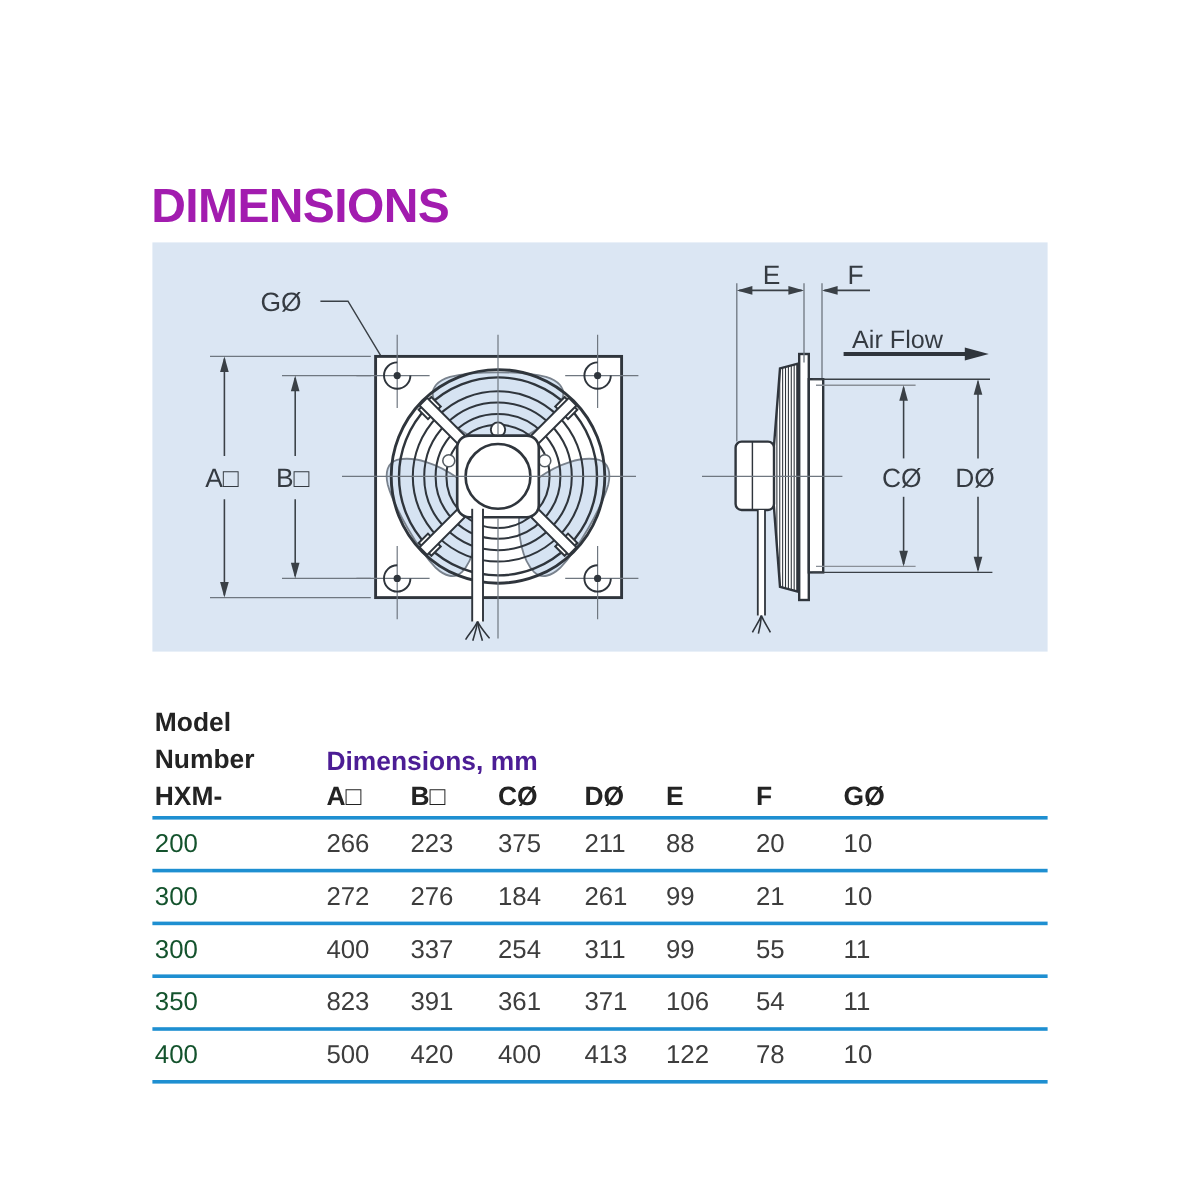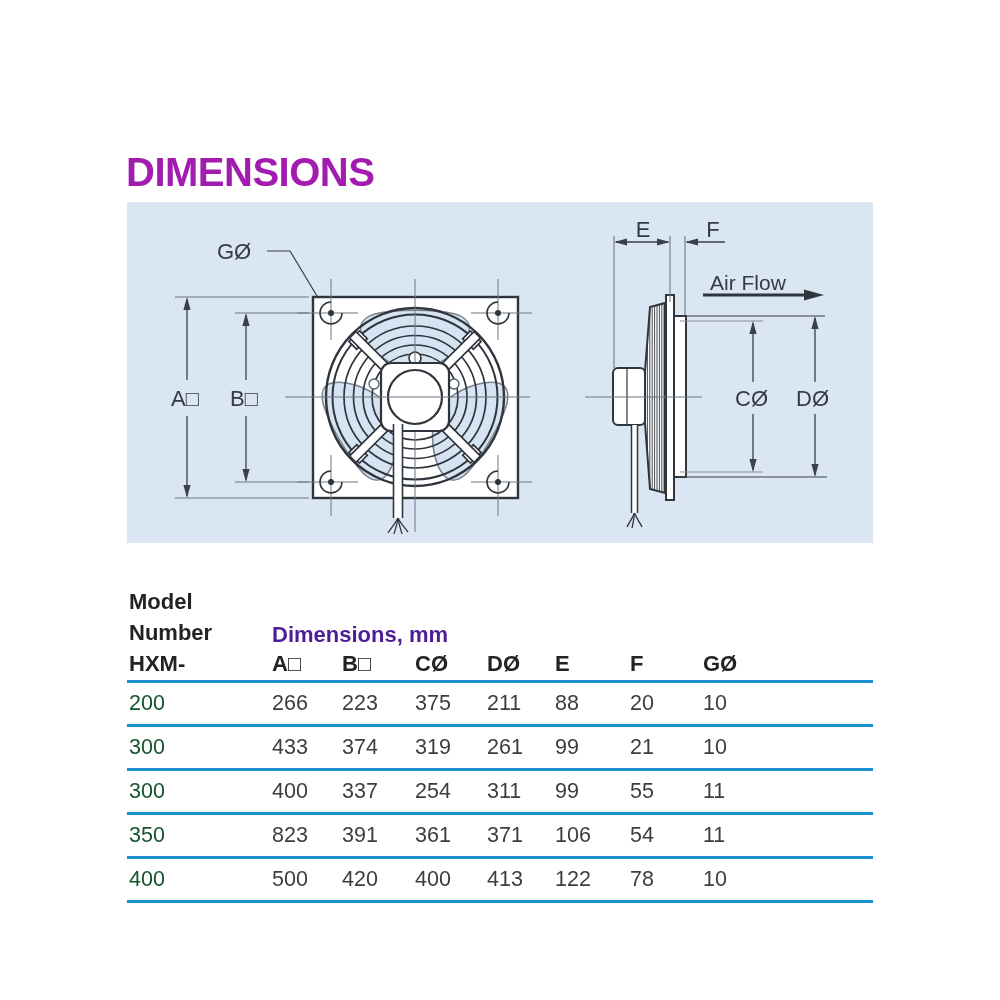--- a/index.html
+++ b/index.html
@@ -267,23 +267,23 @@
     <div>266</div>
     <div>223</div>
     <div>375</div>
     <div>211</div>
     <div>88</div>
     <div>20</div>
     <div>10</div>
   </div>
   <div class="trow">
     <div class="model">300</div>
-    <div>433</div>
-    <div>374</div>
-    <div>319</div>
+    <div>272</div>
+    <div>276</div>
+    <div>184</div>
     <div>261</div>
     <div>99</div>
     <div>21</div>
     <div>10</div>
   </div>
   <div class="trow">
     <div class="model">300</div>
     <div>400</div>
     <div>337</div>
     <div>254</div>

